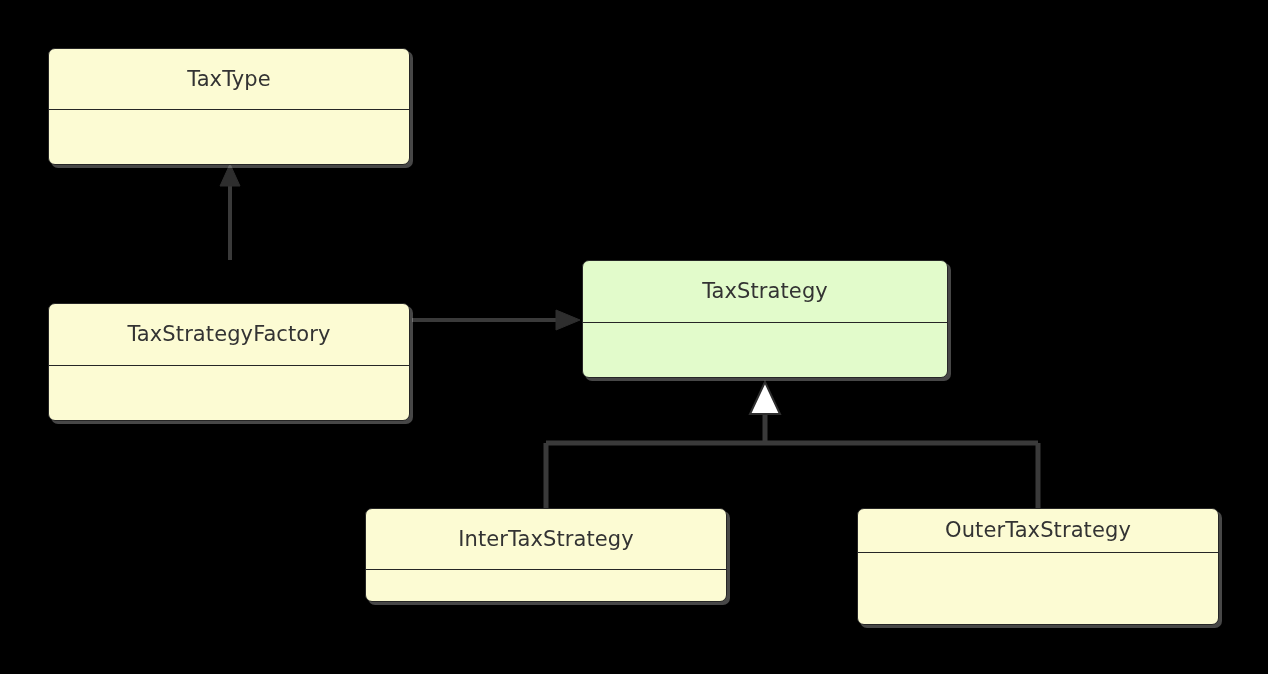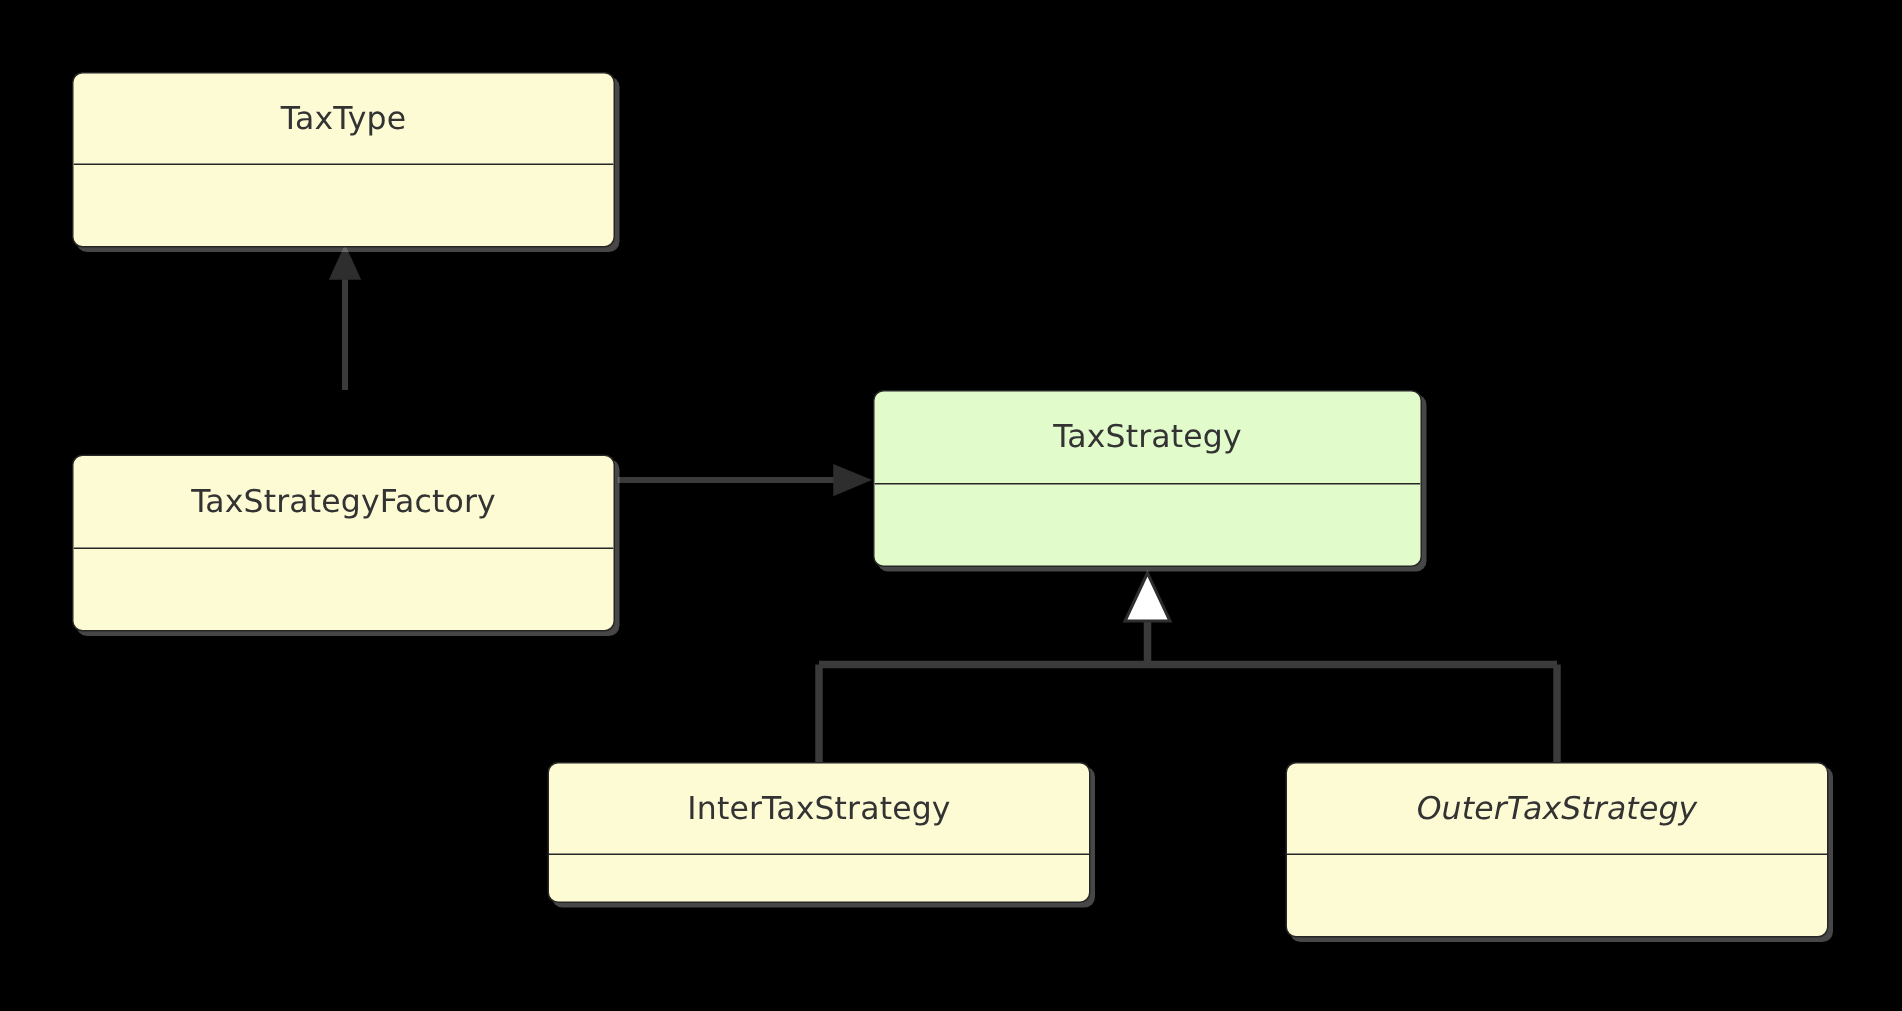--- a/index.html
+++ b/index.html
@@ -108,19 +108,19 @@
   </div>
 
   <div class="uml-class fill-cream" style="left:365px; top:508px; width:362px; height:94px;">
     <div class="name-row" style="height:61px;">
       <span class="name-text">InterTaxStrategy</span>
     </div>
     <div class="members-row" style="height:54px;"></div>
   </div>
 
   <div class="uml-class fill-cream" style="left:857px; top:508px; width:362px; height:117px;">
-    <div class="name-row" style="height:61px;font-style:italic;">
+    <div class="name-row" style="height:44px;">
       <span class="name-text">OuterTaxStrategy</span>
     </div>
     <div class="members-row" style="height:54px;"></div>
   </div>
 
 </div>
 
 </body></html>

